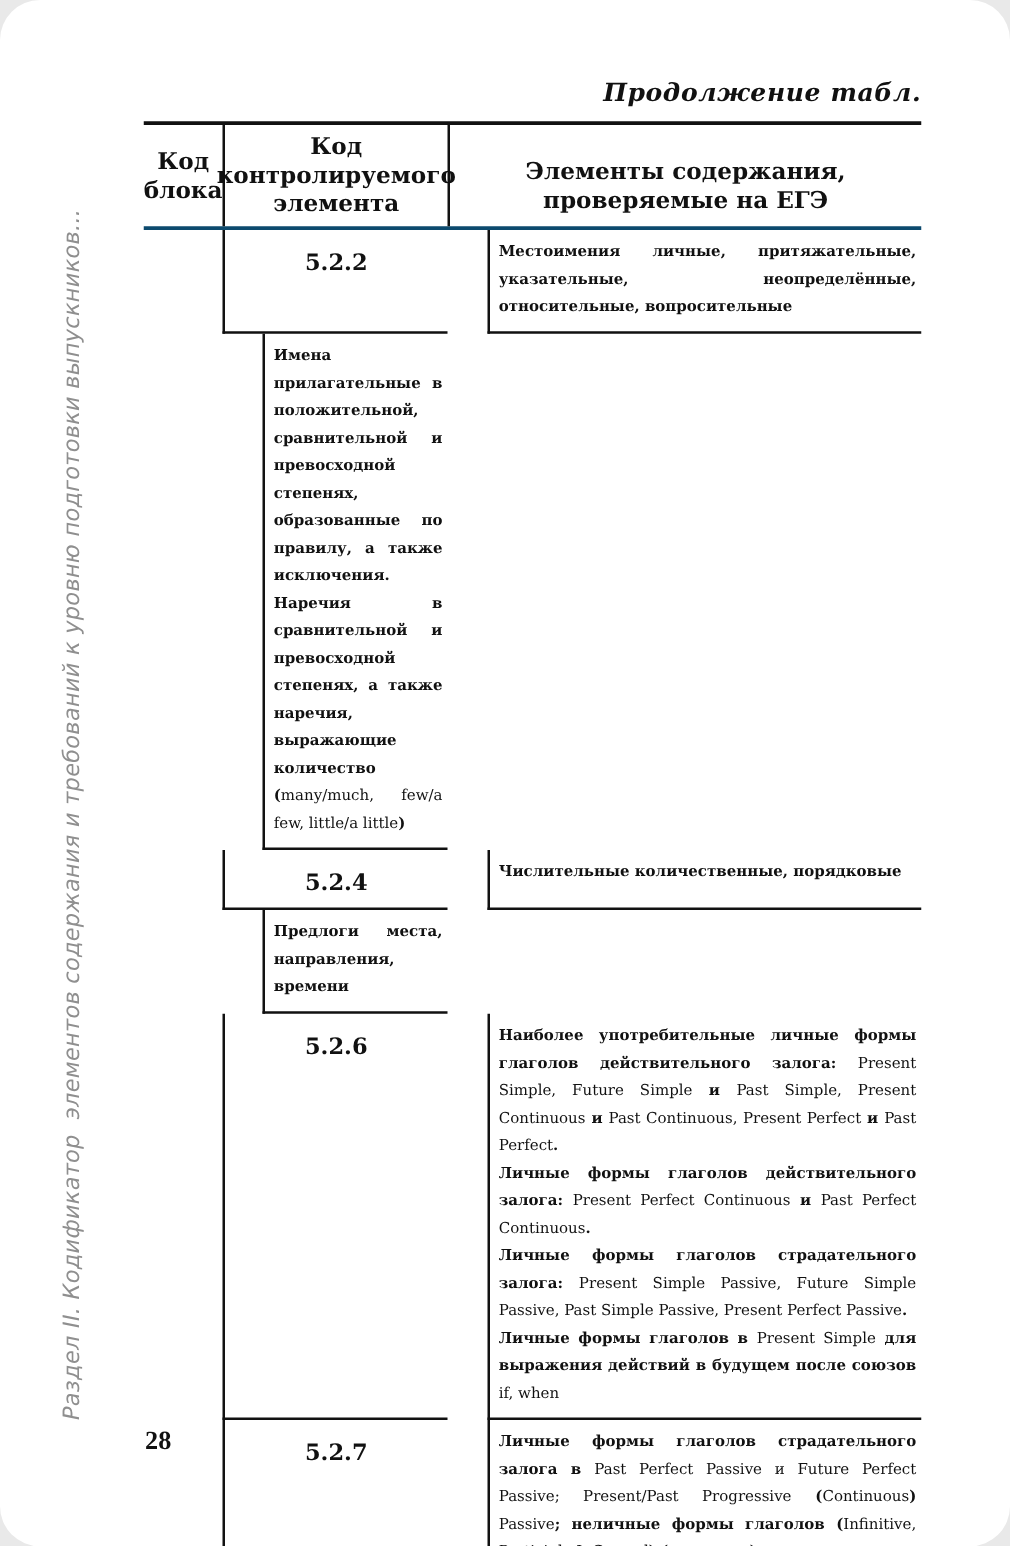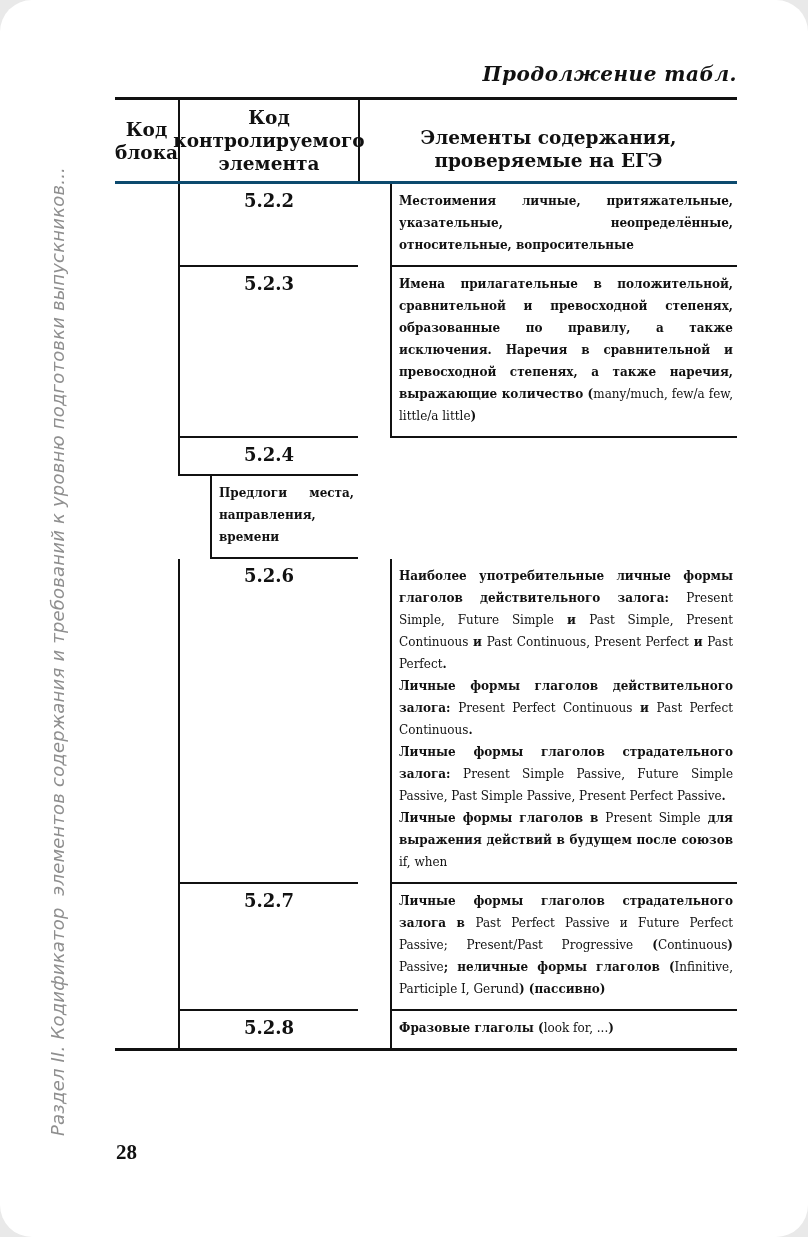--- a/index.html
+++ b/index.html
@@ -15,21 +15,21 @@
              border-top:3px solid #111;border-bottom:3px solid #111;}
   .thead{display:grid;grid-template-columns:63px 180px 1fr;border-bottom:3px solid #0c4a6e;}
   .trow{display:grid;grid-template-columns:63px 180px 1fr;}
   .cell{box-sizing:border-box;}
   .c2,.c3{border-left:2px solid #111;}
   .trow:not(:last-child) .c2,.trow:not(:last-child) .c3{border-bottom:2px solid #111;}
   .h{display:flex;align-items:center;justify-content:center;text-align:center;
      font-weight:bold;font-size:18.5px;line-height:23px;min-height:76px;padding:6px 2px;}
   .hspan{display:block;margin:0 auto;}
   .h.c3 .hspan{max-width:280px;margin-top:16px;}
-  .code{font-weight:bold;font-size:18px;text-align:center;padding:6px 2px 9px 2px;}
+  .code{font-weight:bold;font-size:18px;text-align:center;padding:16px 2px 9px 2px;}
   .desc{font-weight:bold;font-size:12px;line-height:22px;text-align:justify;
         white-space:pre-wrap;padding:6px 4px 9px 7px;margin-left:32px;}
   .desc .it{font-weight:normal;}
   .pagenum{position:absolute;left:116px;top:1140px;font-family:Liberation Serif, serif;
            font-weight:bold;font-size:21px;}
 </style>
 </head>
 <body>
 
 <div class="page">
@@ -51,26 +51,26 @@
       </div>
     </div>
     <div class="tbody">
         <div class="trow">
           <div class="cell c1"></div>
           <div class="cell c2 code">5.2.2</div>
           <div class="cell c3 desc"><span>Местоимения личные, притяжательные, указательные, неопределённые, относительные, вопросительные</span></div>
         </div>
         <div class="trow">
           <div class="cell c1"></div>
-          <div class="cell c2 code">5.2.3</div>
           <div class="cell c3 desc"><span>Имена прилагательные в положительной, сравнительной и превосходной степенях, образованные по правилу, а также исключения. Наречия в сравнительной и превосходной степенях, а также наречия, выражающие количество (</span><span class="it">many/much, few/a few, little/a little</span><span>)</span></div>
         </div>
         <div class="trow">
           <div class="cell c1"></div>
           <div class="cell c2 code">5.2.4</div>
+          <div class="cell c3 desc"><span>Числительные количественные, порядковые</span></div>
         </div>
         <div class="trow">
           <div class="cell c1"></div>
           <div class="cell c3 desc"><span>Предлоги места, направления, времени</span></div>
         </div>
         <div class="trow">
           <div class="cell c1"></div>
           <div class="cell c2 code">5.2.6</div>
           <div class="cell c3 desc"><span>Наиболее употребительные личные формы глаголов действительного залога: </span><span class="it">Present Simple, Future Simple</span><span> и </span><span class="it">Past Simple, Present Continuous</span><span> и </span><span class="it">Past Continuous, Present Perfect</span><span> и </span><span class="it">Past Perfect</span><span>.
 Личные формы глаголов действительного залога: </span><span class="it">Present Perfect Continuous</span><span> и </span><span class="it">Past Perfect Continuous</span><span>.

